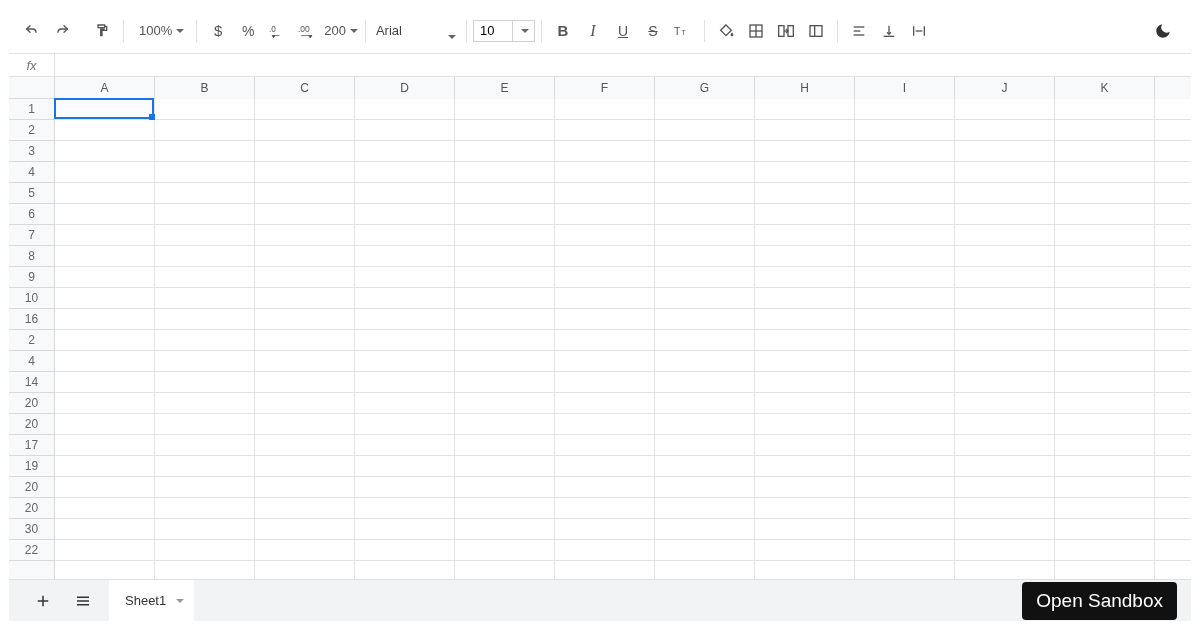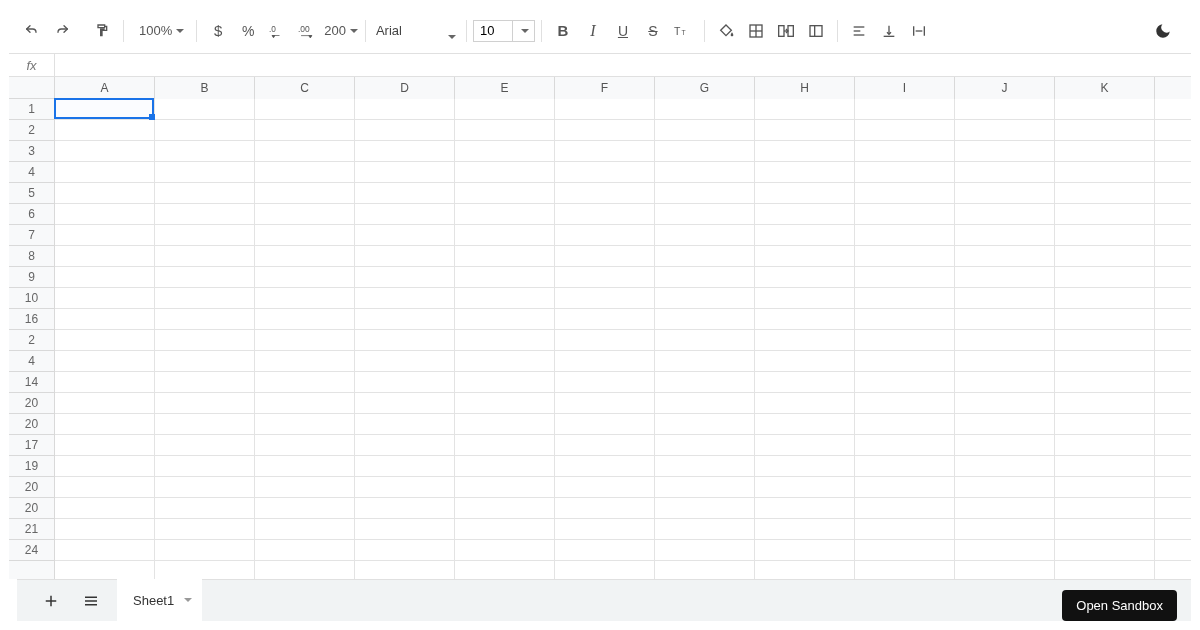--- a/index.html
+++ b/index.html
@@ -154,24 +154,24 @@
     pointer-events:none;
   }
   .sel-handle {
     position:absolute;
     width:6px;height:6px;background:#1a73e8;
     right:-3px;bottom:-3px;
   }
 
   
   .sheet-bar {
-    position:absolute; left:8px; right:0; bottom:0; height:42px;
+    position:absolute; left:0; right:0; bottom:0; height:42px;
     background:#f1f3f4;
     border-top:1px solid #e0e0e0;
-    display:flex; align-items:flex-end;
+    display:flex; align-items:center;
     padding-left:14px;
   }
   .sheet-btn {
     height:40px; width:40px;
     display:inline-flex;align-items:center;justify-content:center;
     color:#444;
   }
   .sheet-tab {
     height:42px;
     background:#fff;
@@ -187,21 +187,21 @@
     border-left:4px solid transparent;
     border-right:4px solid transparent;
     border-top:4px solid #999;
     margin-left:10px;
   }
   .sandbox-btn {
     margin-left:auto;
     margin-right:14px;
     background:#111;
     color:#fff;
-    font-size:13px;
+    font-size:19px;
     padding:8px 14px;
     border-radius:4px;
   }
 </style>
 </head>
 <body>
 
 <div class="app">
 
   <div class="toolbar">
@@ -375,22 +375,22 @@
       <div class="row-header">16</div>
       <div class="row-header">2</div>
       <div class="row-header">4</div>
       <div class="row-header">14</div>
       <div class="row-header">20</div>
       <div class="row-header">20</div>
       <div class="row-header">17</div>
       <div class="row-header">19</div>
       <div class="row-header">20</div>
       <div class="row-header">20</div>
-      <div class="row-header">21</div>
-      <div class="row-header">24</div>
+      <div class="row-header">30</div>
+      <div class="row-header">22</div>
     </div>
 
     <div class="cells">
       <div class="sel-cell" id="sel-box" style="left: -1px; top: -1px; width: 100px; height: 21px;">
         <div class="sel-handle"></div>
       </div>
     </div>
   </div>
 
   <div class="sheet-bar">

